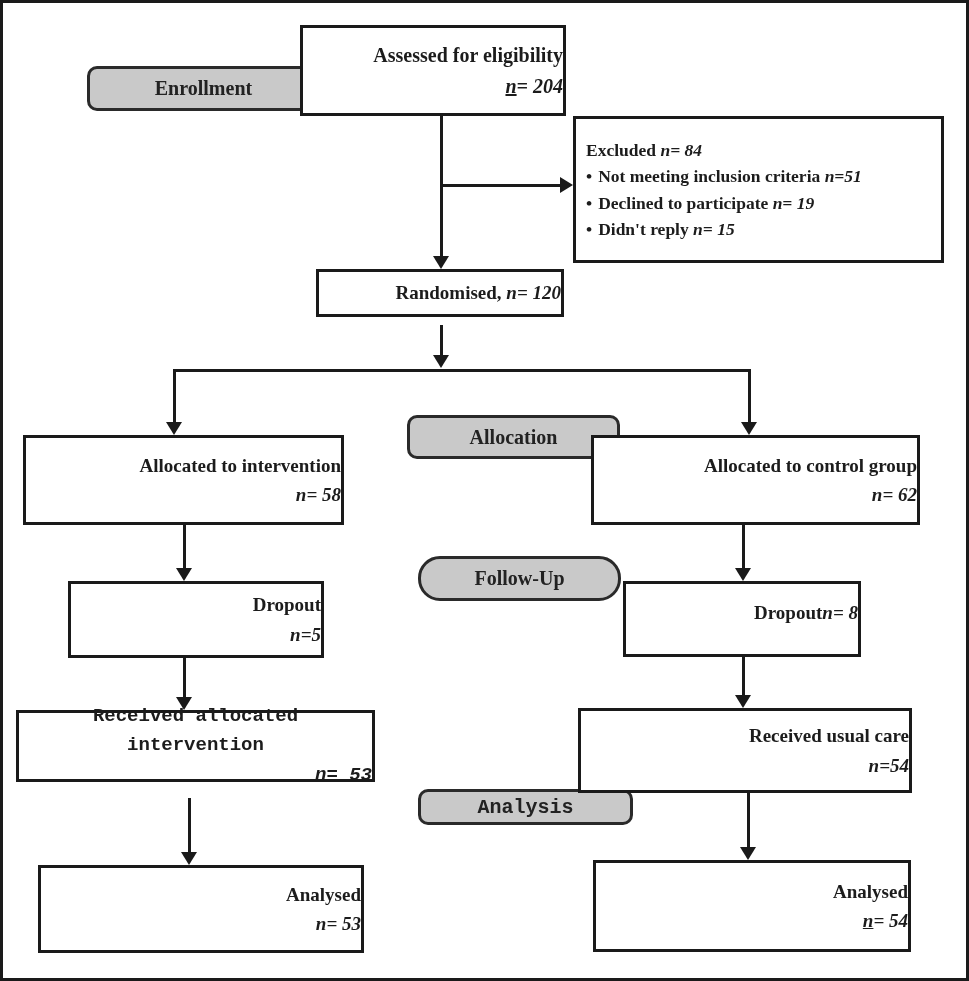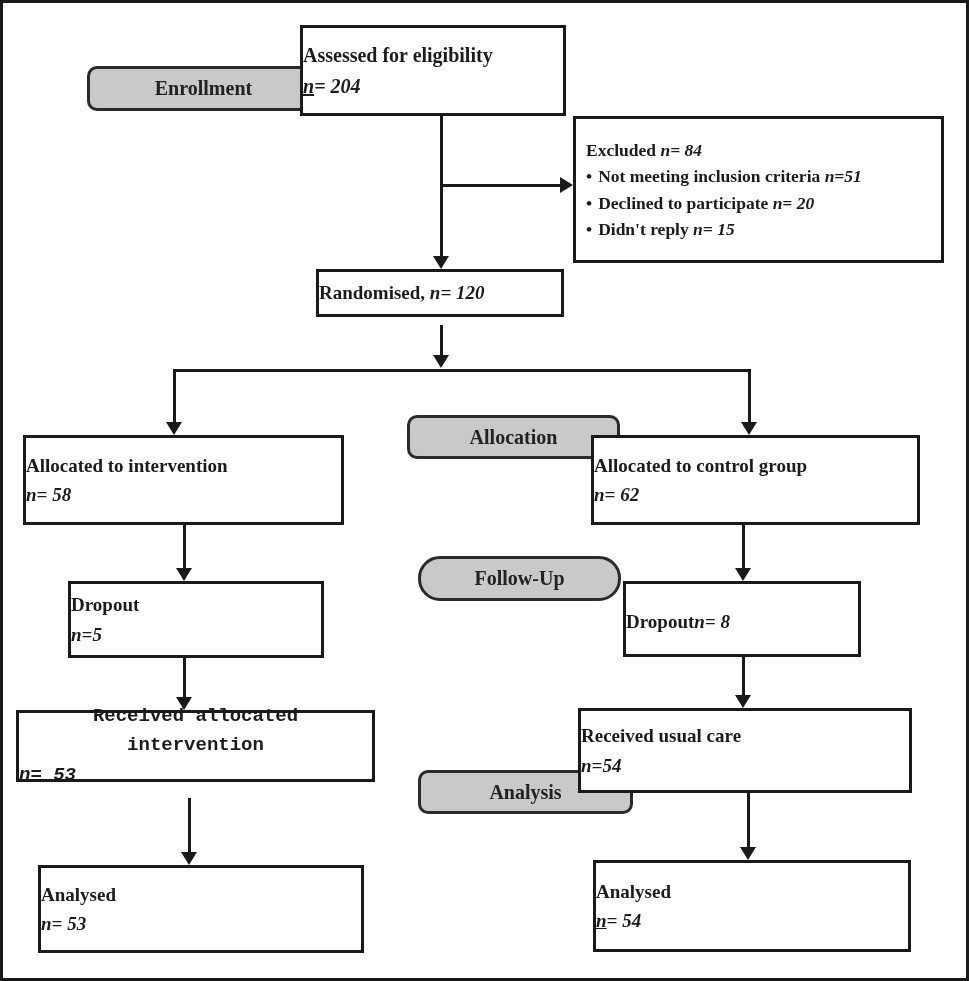--- a/index.html
+++ b/index.html
@@ -19,21 +19,21 @@
     font-family:"Liberation Serif", serif;
     color:var(--ink);
     overflow:hidden;
   }
   .box{
     position:absolute;
     background:var(--background);
     border:3px solid var(--box-border);
     box-sizing:border-box;
     display:flex;flex-direction:column;
-    align-items:flex-start;justify-content:center;
+    align-items:flex-end;justify-content:center;
     text-align:center;
     font-weight:bold;
     font-size:19px;
     line-height:1.55;
   }
   .stage{
     position:absolute;
     background:var(--label-fill);
     border:3px solid #2a2a2a;
     border-radius:10px;
@@ -63,21 +63,21 @@
   .box.left-align{
     align-items:flex-start;justify-content:center;
     text-align:left;
     padding:6px 10px;
     font-size:17.5px;
     line-height:1.5;
   }
   .ex-row{white-space:pre-wrap;}
   .bullet{margin-right:6px;}
   
-  .box.top-align{justify-content:flex-start;padding-top:23px;}
+  .box.top-align{justify-content:flex-start;padding-top:14px;}
 </style>
 </head>
 <body>
 
 <div id="canvas">
 
   <div class="vline" style="left:437px;top:110px;height:145px;"></div>
   <div class="arrow-down" style="left:430px;top:253px;"></div>
 
   <div class="hline" style="left:437px;top:181px;width:120px;"></div>
@@ -110,31 +110,31 @@
 
   <div class="vline" style="left:744px;top:790px;height:54px;"></div>
   <div class="arrow-down" style="left:737px;top:844px;"></div>
 
   <div class="stage" style="left:37px;top:63px;width:233px;height:45px;">Enrollment</div>
 
   <div class="stage" style="left:357px;top:412px;width:213px;height:44px;">Allocation</div>
 
   <div class="stage" style="left:368px;top:553px;width:203px;height:45px;border-radius:22px;">Follow-Up</div>
 
-  <div class="stage" style="left:368px;top:767px;width:215px;height:44px;">Analysis</div>
+  <div class="stage" style="left:368px;top:786px;width:215px;height:36px;font-family:Liberation Mono, monospace;">Analysis</div>
 
   <div class="box" style="left:297px;top:22px;width:266px;height:91px;font-size:20px;">
     <div>Assessed for eligibility</div>
     <div><span class="n u">n</span><span class="n">= 204</span></div>
   </div>
 
   <div class="box left-align" style="left:570px;top:113px;width:371px;height:147px;">
     <div class="ex-row"><span>Excluded </span><span class="n">n= 84</span></div>
     <div class="ex-row"><span class="bullet">•</span><span>Not meeting inclusion criteria </span><span class="n">n=51</span></div>
-    <div class="ex-row"><span class="bullet">•</span><span>Declined to participate </span><span class="n">n= 20</span></div>
+    <div class="ex-row"><span class="bullet">•</span><span>Declined to participate </span><span class="n">n= 19</span></div>
     <div class="ex-row"><span class="bullet">•</span><span>Didn't reply </span><span class="n">n= 15</span></div>
   </div>
 
   <div class="box" style="left:313px;top:266px;width:248px;height:48px;">
     <div><span>Randomised, </span><span class="n">n= 120</span></div>
   </div>
 
   <div class="box" style="left:20px;top:432px;width:321px;height:90px;">
     <div>Allocated to intervention</div>
     <div><span class="n">n</span><span class="n">= 58</span></div>

